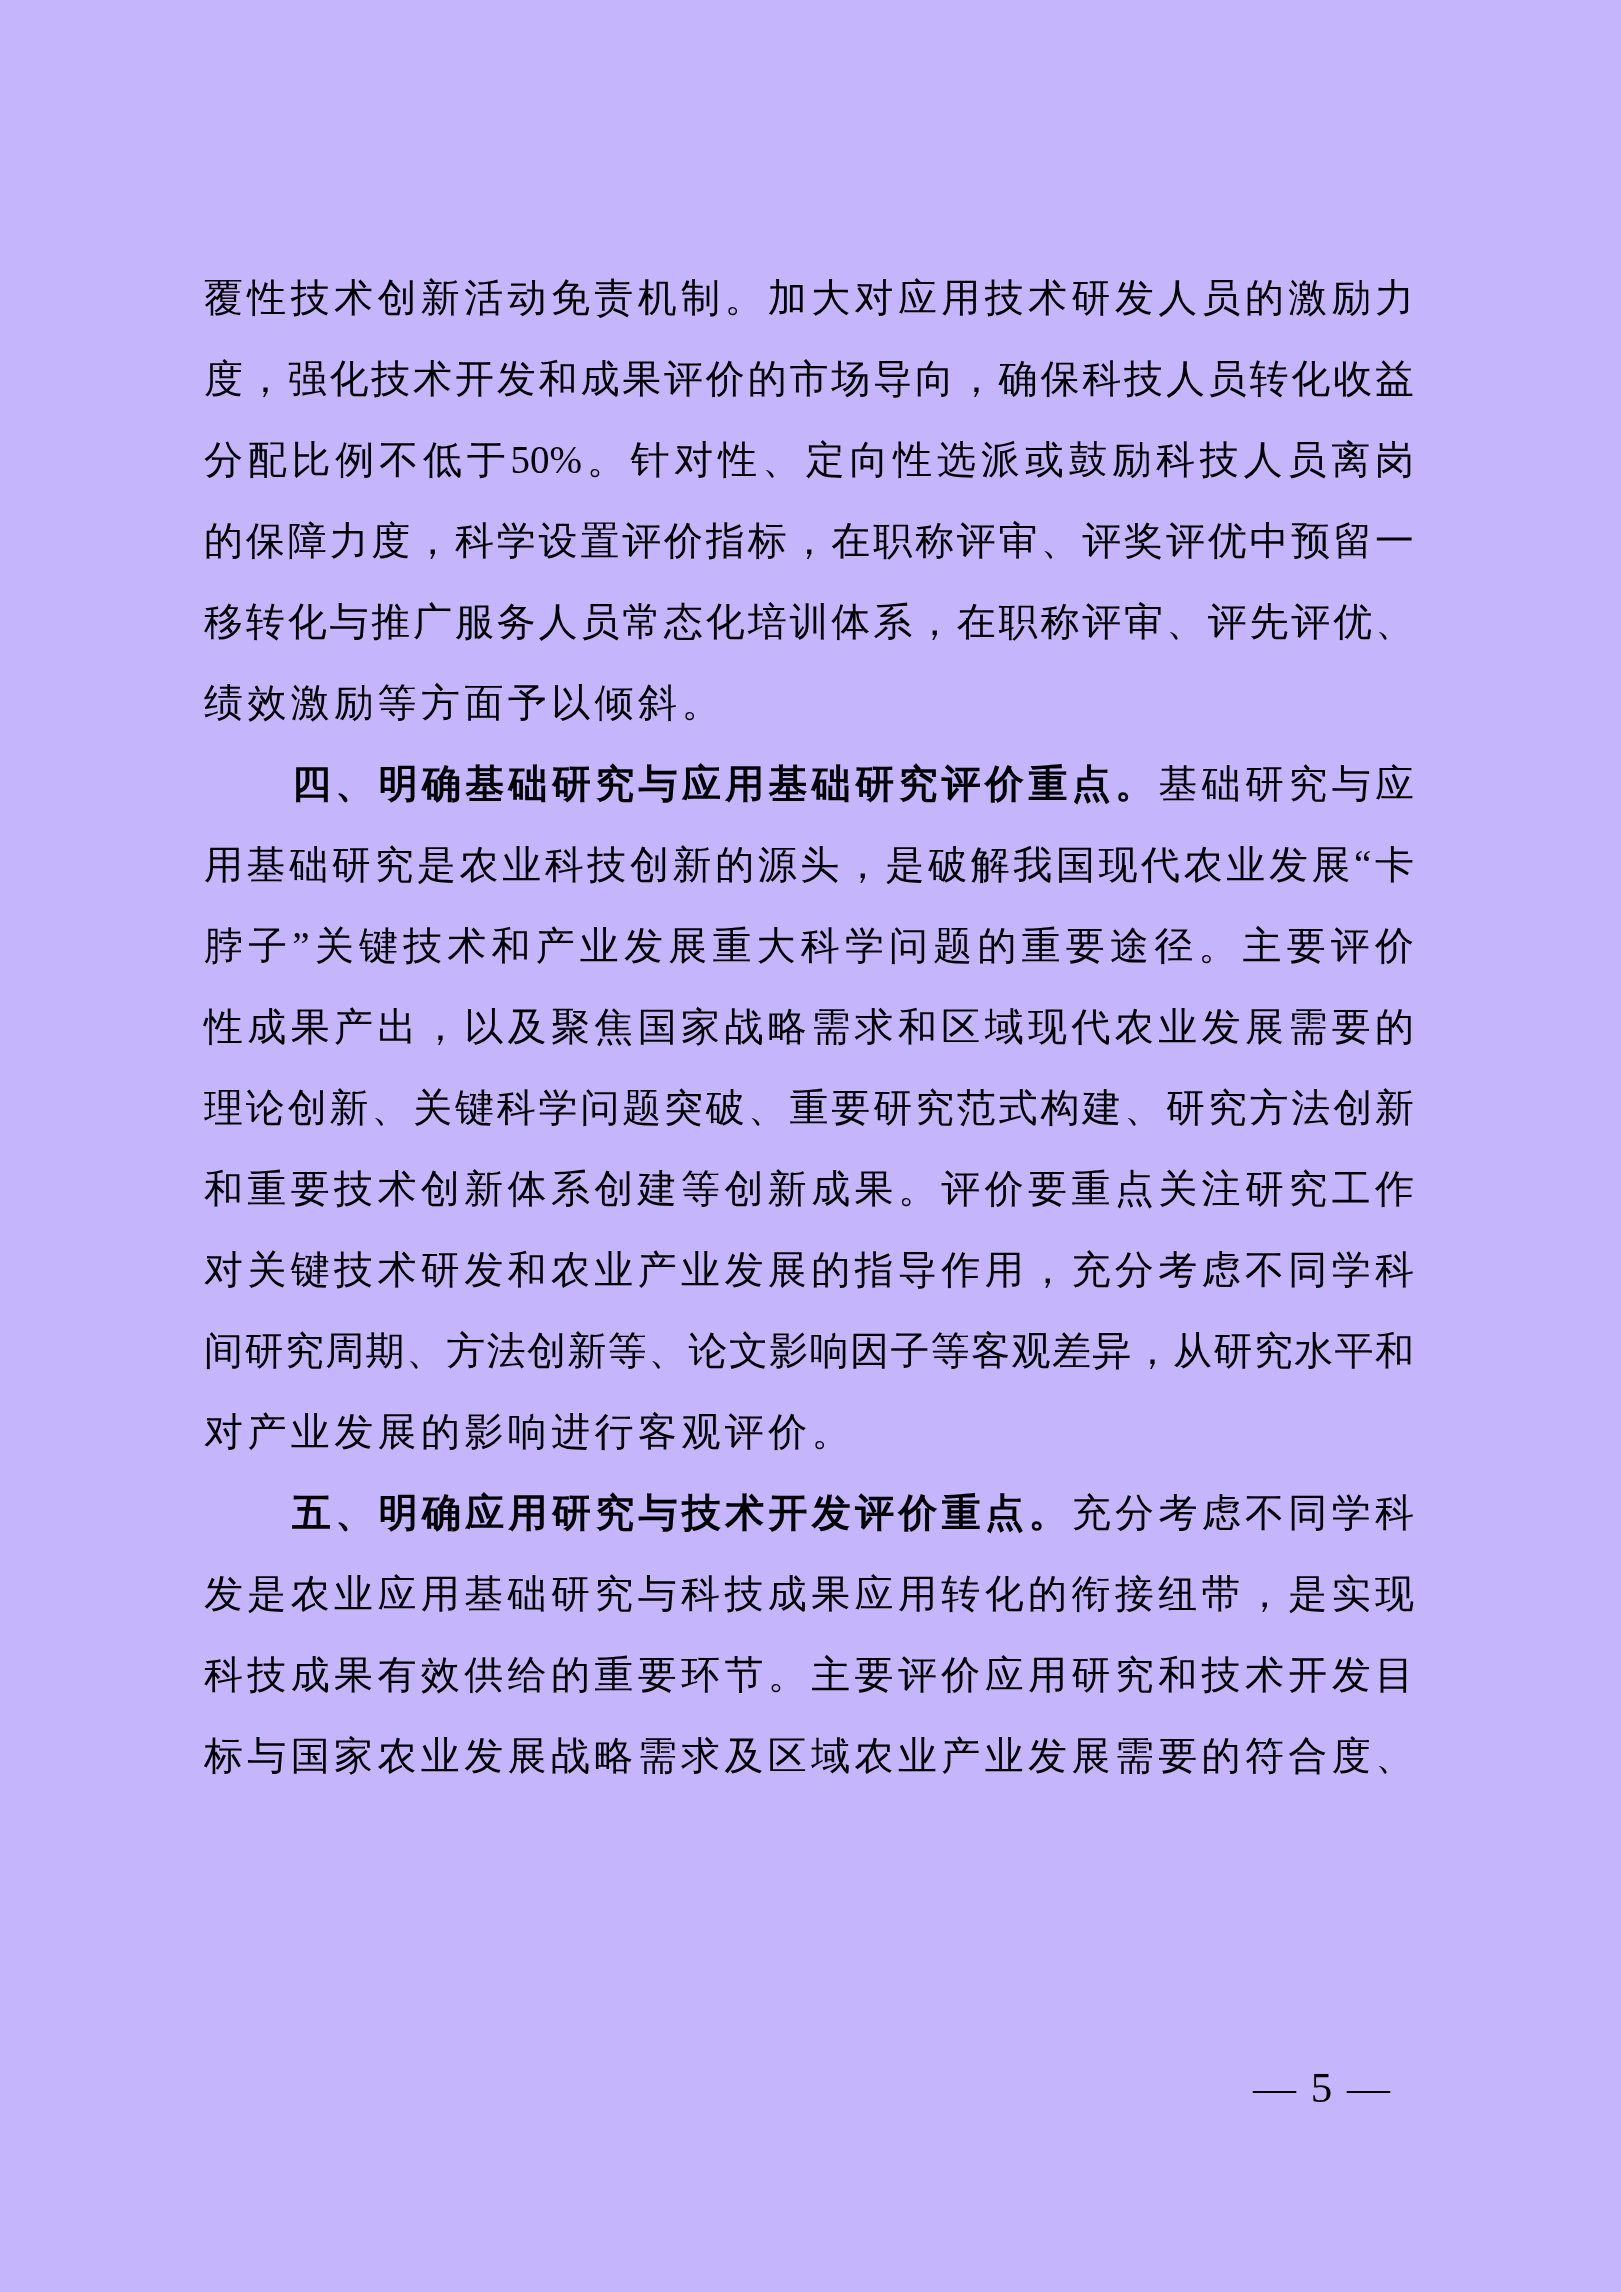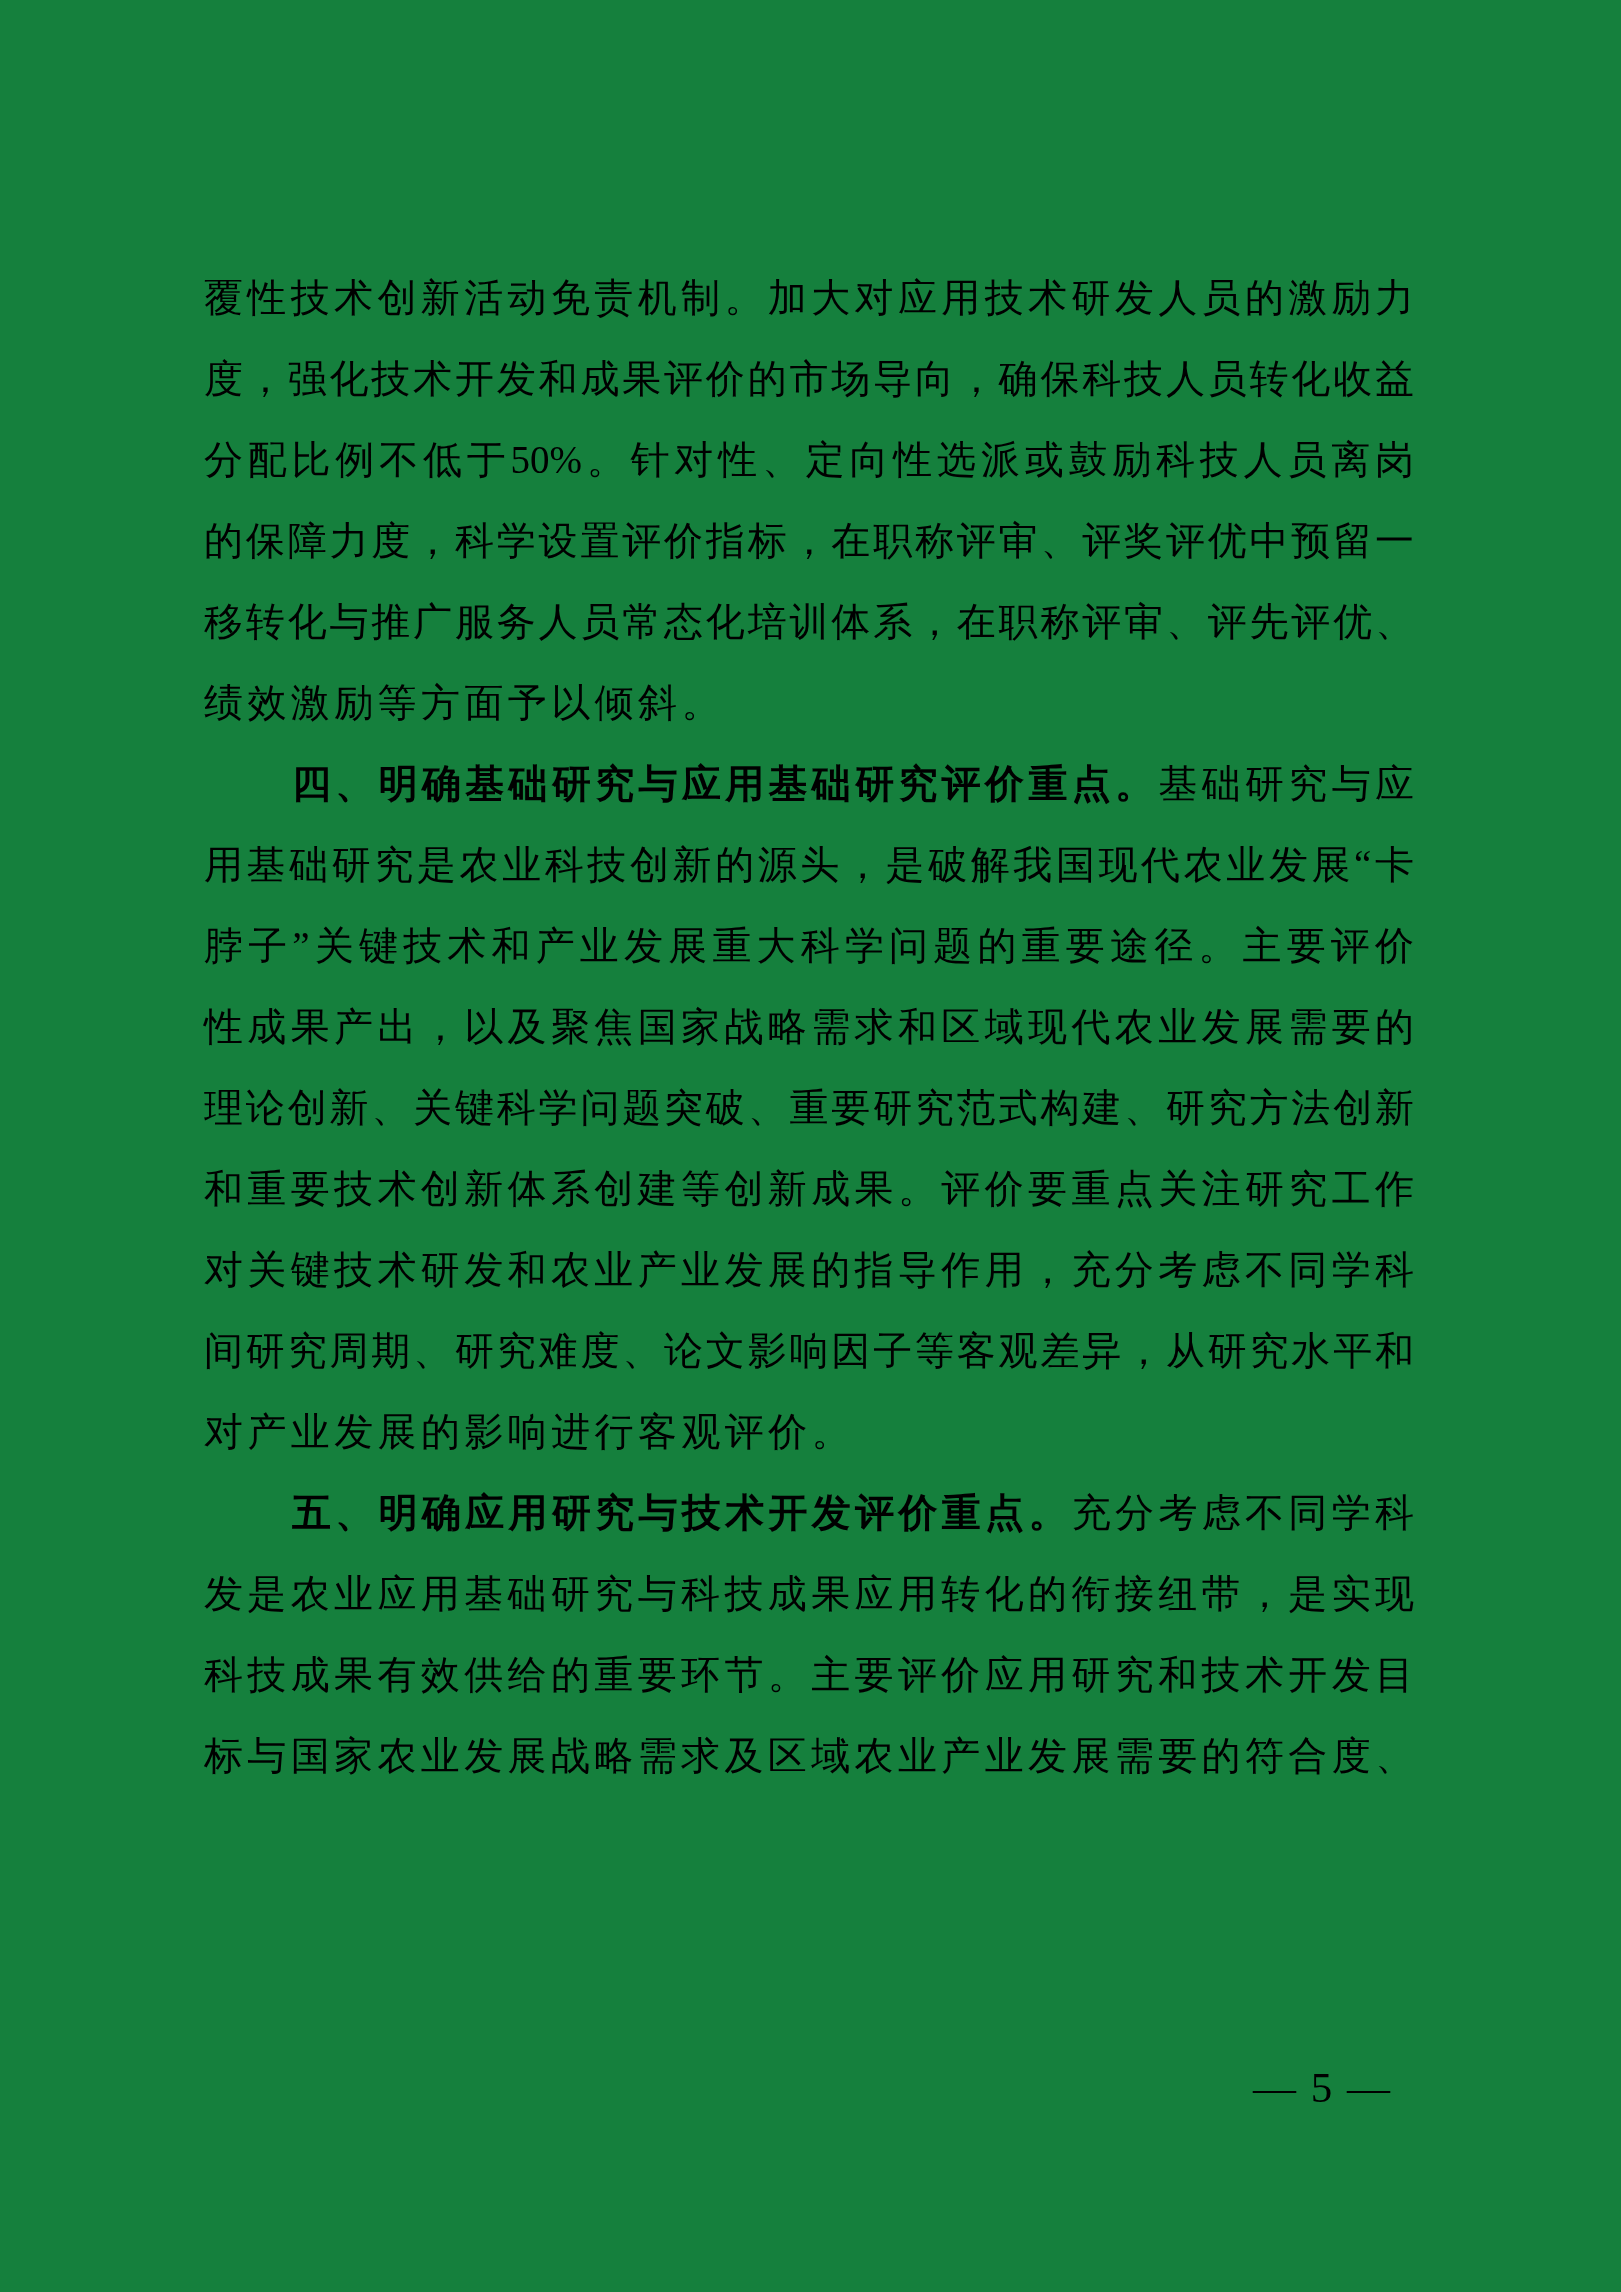--- a/index.html
+++ b/index.html
@@ -5,21 +5,21 @@
   html, body { margin: 0; padding: 0; }
   body {
     width: 1621px; height: 2293px;
     background: #ffffff;
     font-family: "Liberation Serif", serif;
     color: #000000;
   }
   .page {
     position: relative;
     width: 1621px; height: 2293px;
-    background: #15803d;
+    background: #c4b5fd;
     overflow: hidden;
   }
   .text-block {
     position: absolute;
     left: 204px; top: 257px;
     width: 1210px;
   }
   .line {
     height: 81px;
     line-height: 81px;
@@ -60,21 +60,21 @@
     <div class="line justify">的保障力度，科学设置评价指标，在职称评审、评奖评优中预留一</div>
     <div class="line justify">移转化与推广服务人员常态化培训体系，在职称评审、评先评优、</div>
     <div class="line end">绩效激励等方面予以倾斜。</div>
     <div class="line justify indent"><span class="h">四、明确基础研究与应用基础研究评价重点。</span><span>基础研究与应</span></div>
     <div class="line justify">用基础研究是农业科技创新的源头，是破解我国现代农业发展“卡</div>
     <div class="line justify">脖子”关键技术和产业发展重大科学问题的重要途径。主要评价</div>
     <div class="line justify">性成果产出，以及聚焦国家战略需求和区域现代农业发展需要的</div>
     <div class="line justify">理论创新、关键科学问题突破、重要研究范式构建、研究方法创新</div>
     <div class="line justify">和重要技术创新体系创建等创新成果。评价要重点关注研究工作</div>
     <div class="line justify">对关键技术研发和农业产业发展的指导作用，充分考虑不同学科</div>
-    <div class="line justify">间研究周期、研究难度、论文影响因子等客观差异，从研究水平和</div>
+    <div class="line justify">间研究周期、方法创新等、论文影响因子等客观差异，从研究水平和</div>
     <div class="line end">对产业发展的影响进行客观评价。</div>
     <div class="line justify indent"><span class="h">五、明确应用研究与技术开发评价重点。</span><span>充分考虑不同学科</span></div>
     <div class="line justify">发是农业应用基础研究与科技成果应用转化的衔接纽带，是实现</div>
     <div class="line justify">科技成果有效供给的重要环节。主要评价应用研究和技术开发目</div>
     <div class="line justify">标与国家农业发展战略需求及区域农业产业发展需要的符合度、</div>
   </div>
   <div class="page-number">— 5 —</div>
 </div>
 
 

